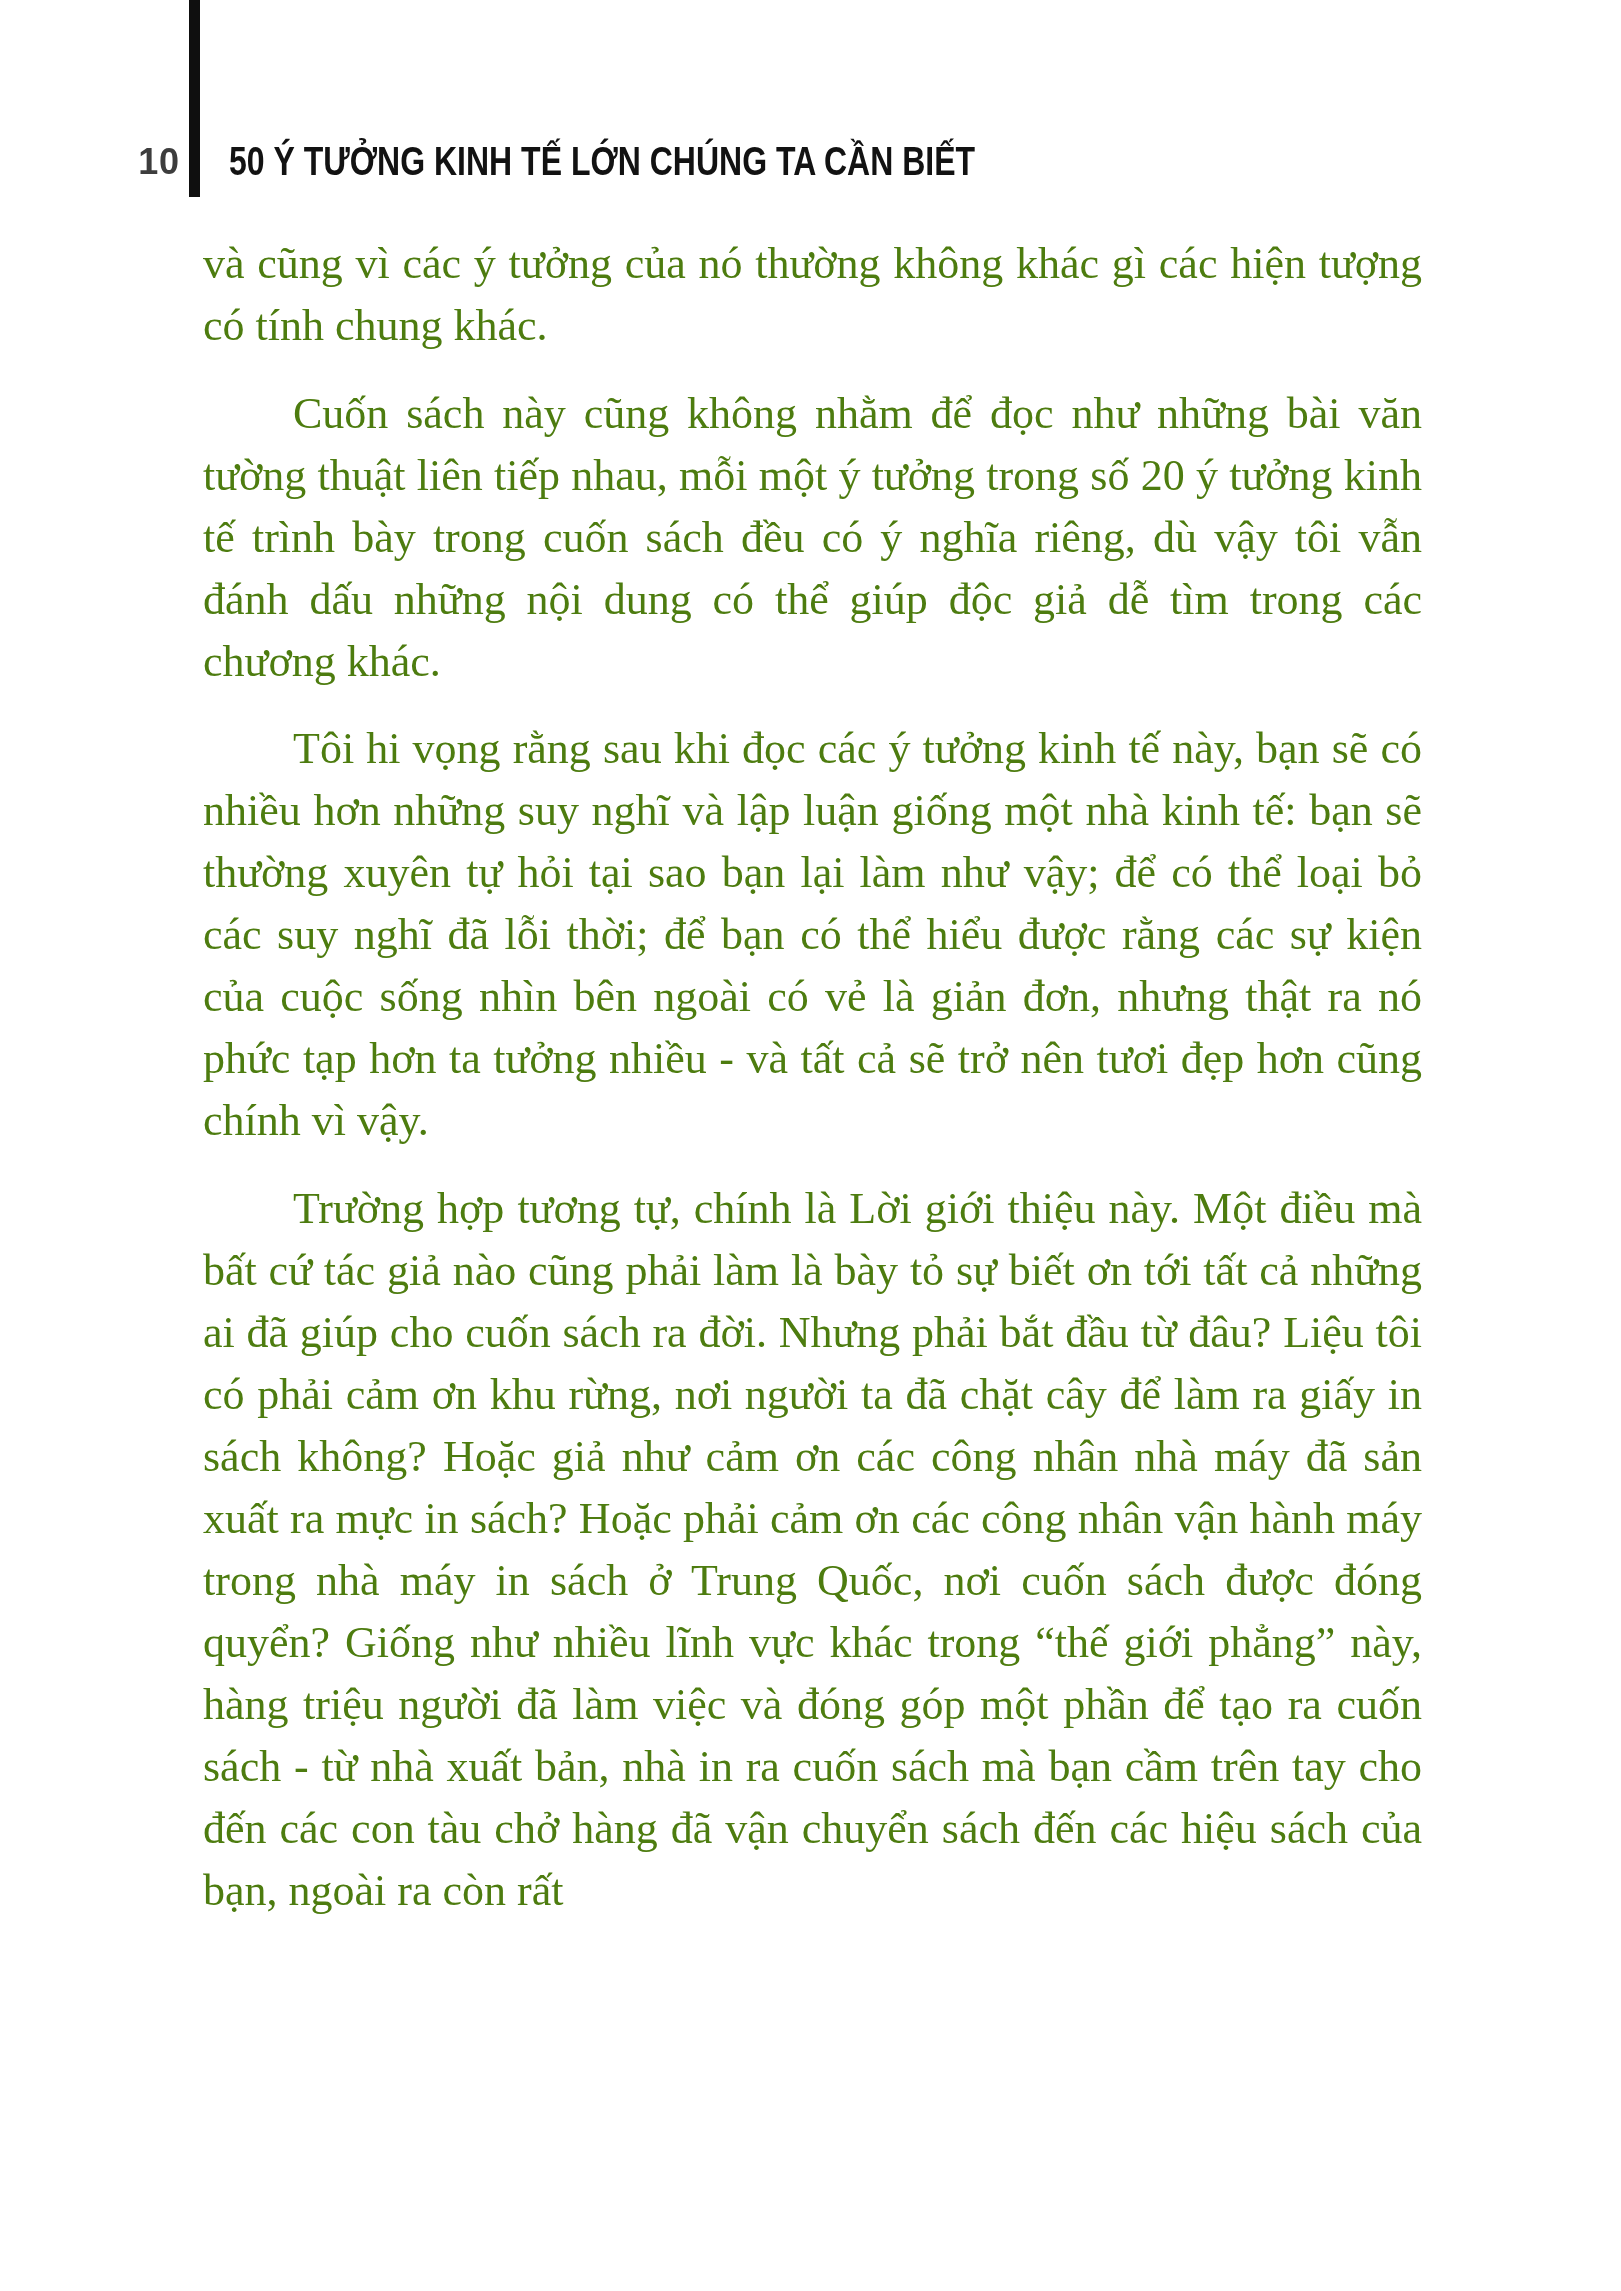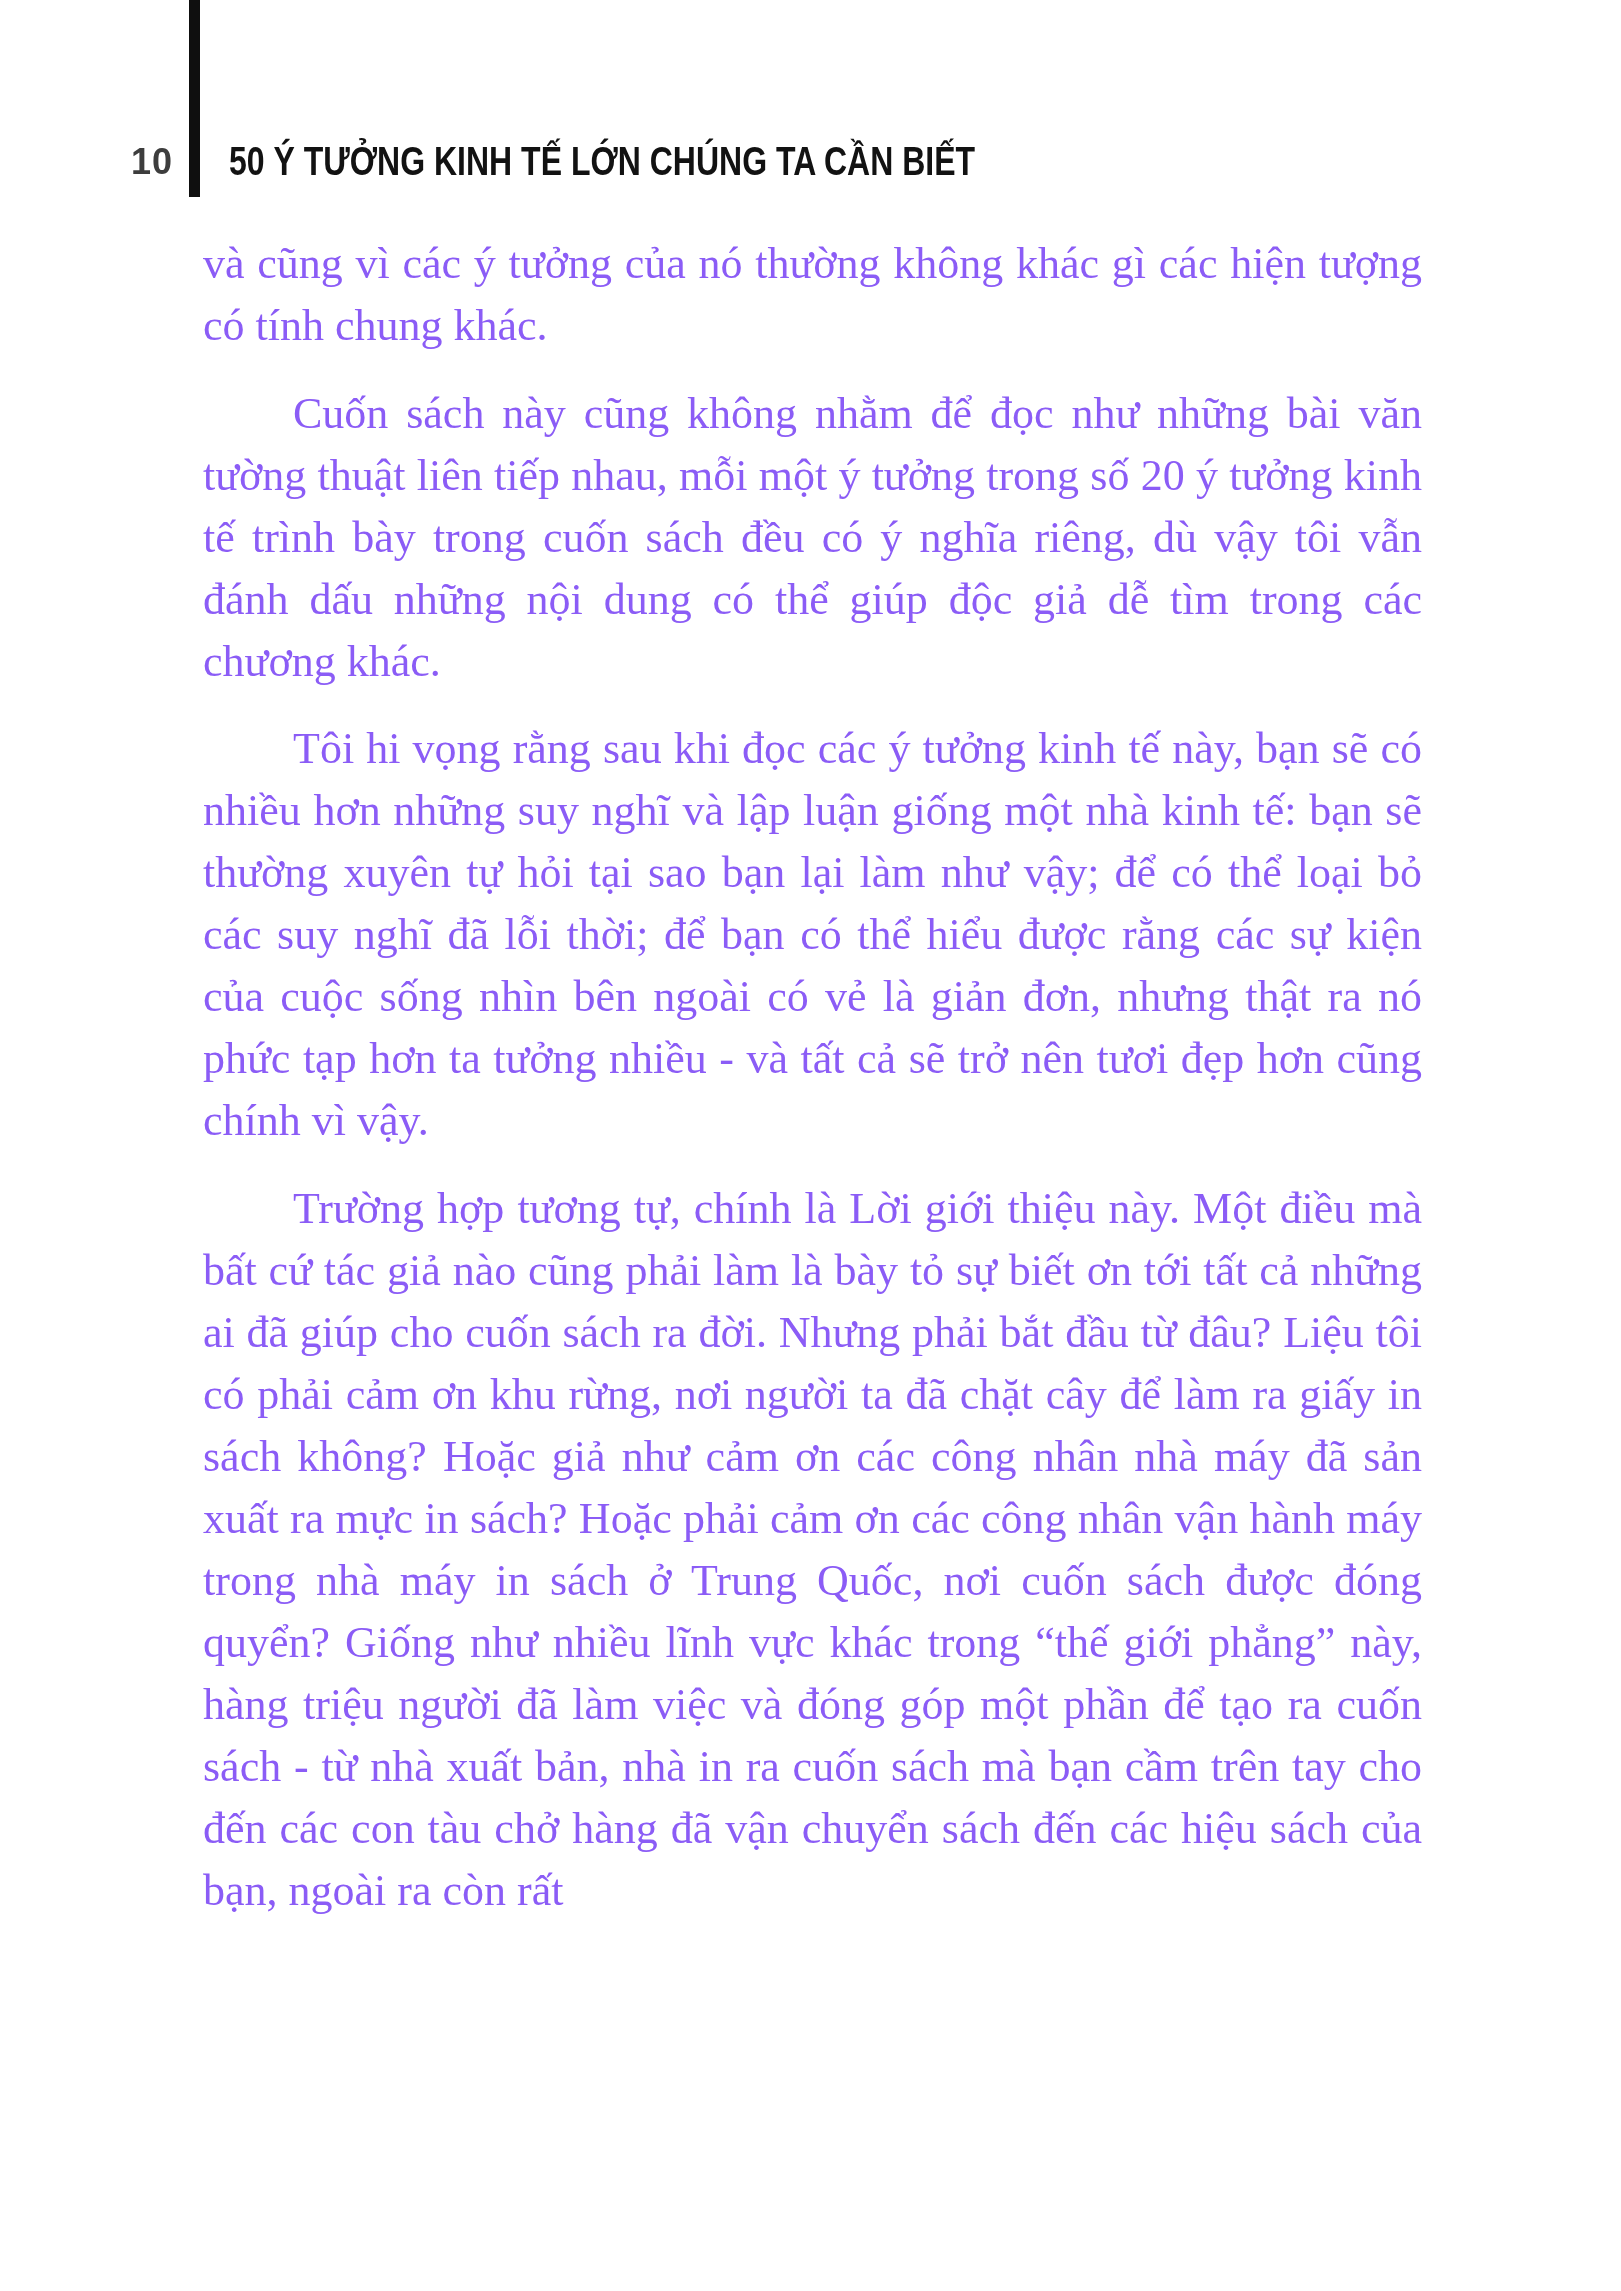--- a/index.html
+++ b/index.html
@@ -22,21 +22,21 @@
     top: 0;
     left: 0;
     width: 100%;
     height: 218px;
   }
   .page-num {
     position: absolute;
     left: 131px;
     top: 140px;
     width: 49px;
-    text-align: left;
+    text-align: right;
     font-family: "Liberation Sans", sans-serif;
     font-weight: bold;
     font-size: 36px;
     line-height: 44px;
     color: #3d3d3d;
     letter-spacing: 0.9px;
   }
   .vbar {
     position: absolute;
     left: 189px;
@@ -65,21 +65,21 @@
     left: 203px;
     top: 233px;
     width: 1219px;
   }
   .body-text p {
     margin: 0 0 25.6px 0;
     font-size: 44px;
     line-height: 62px;
     text-align: justify;
     text-indent: 90px;
-    color: #8b5cf6;
+    color: #4d7c0f;
   }
   .body-text p.no-indent {
     text-indent: 0;
   }
   .body-text p:last-child {
     margin-bottom: 12px;
   }
 </style>
 </head>
 <body>

